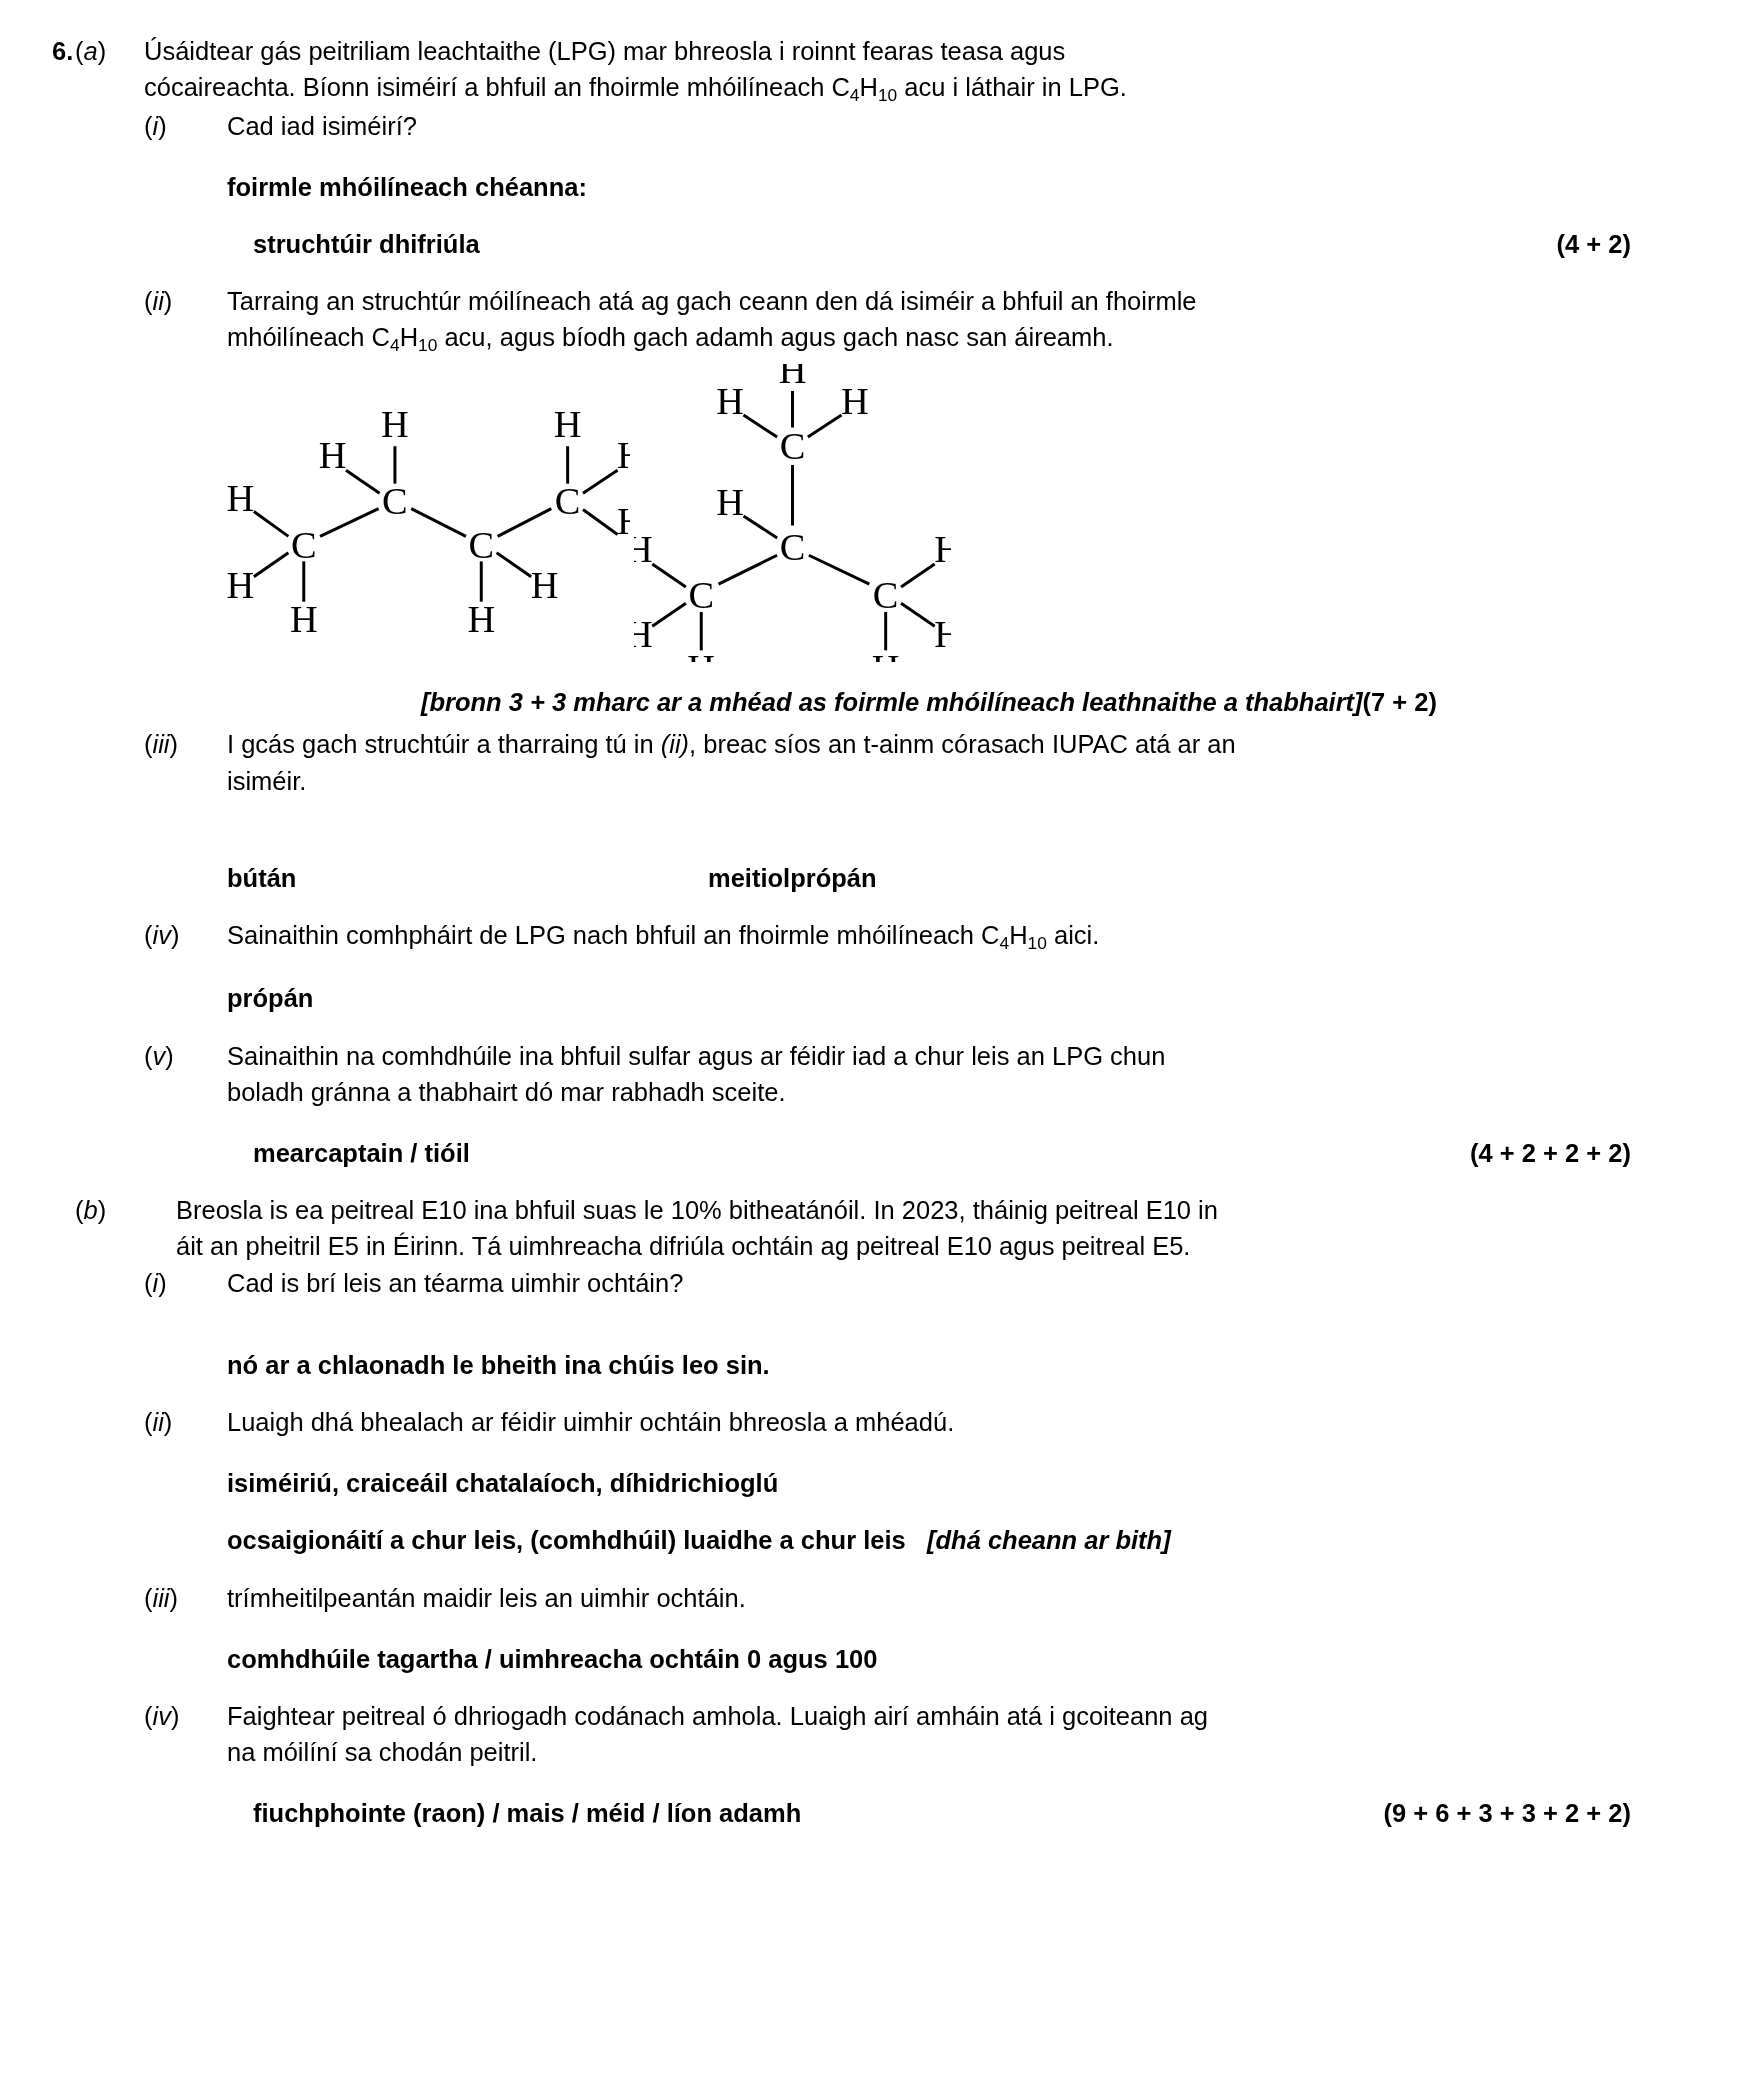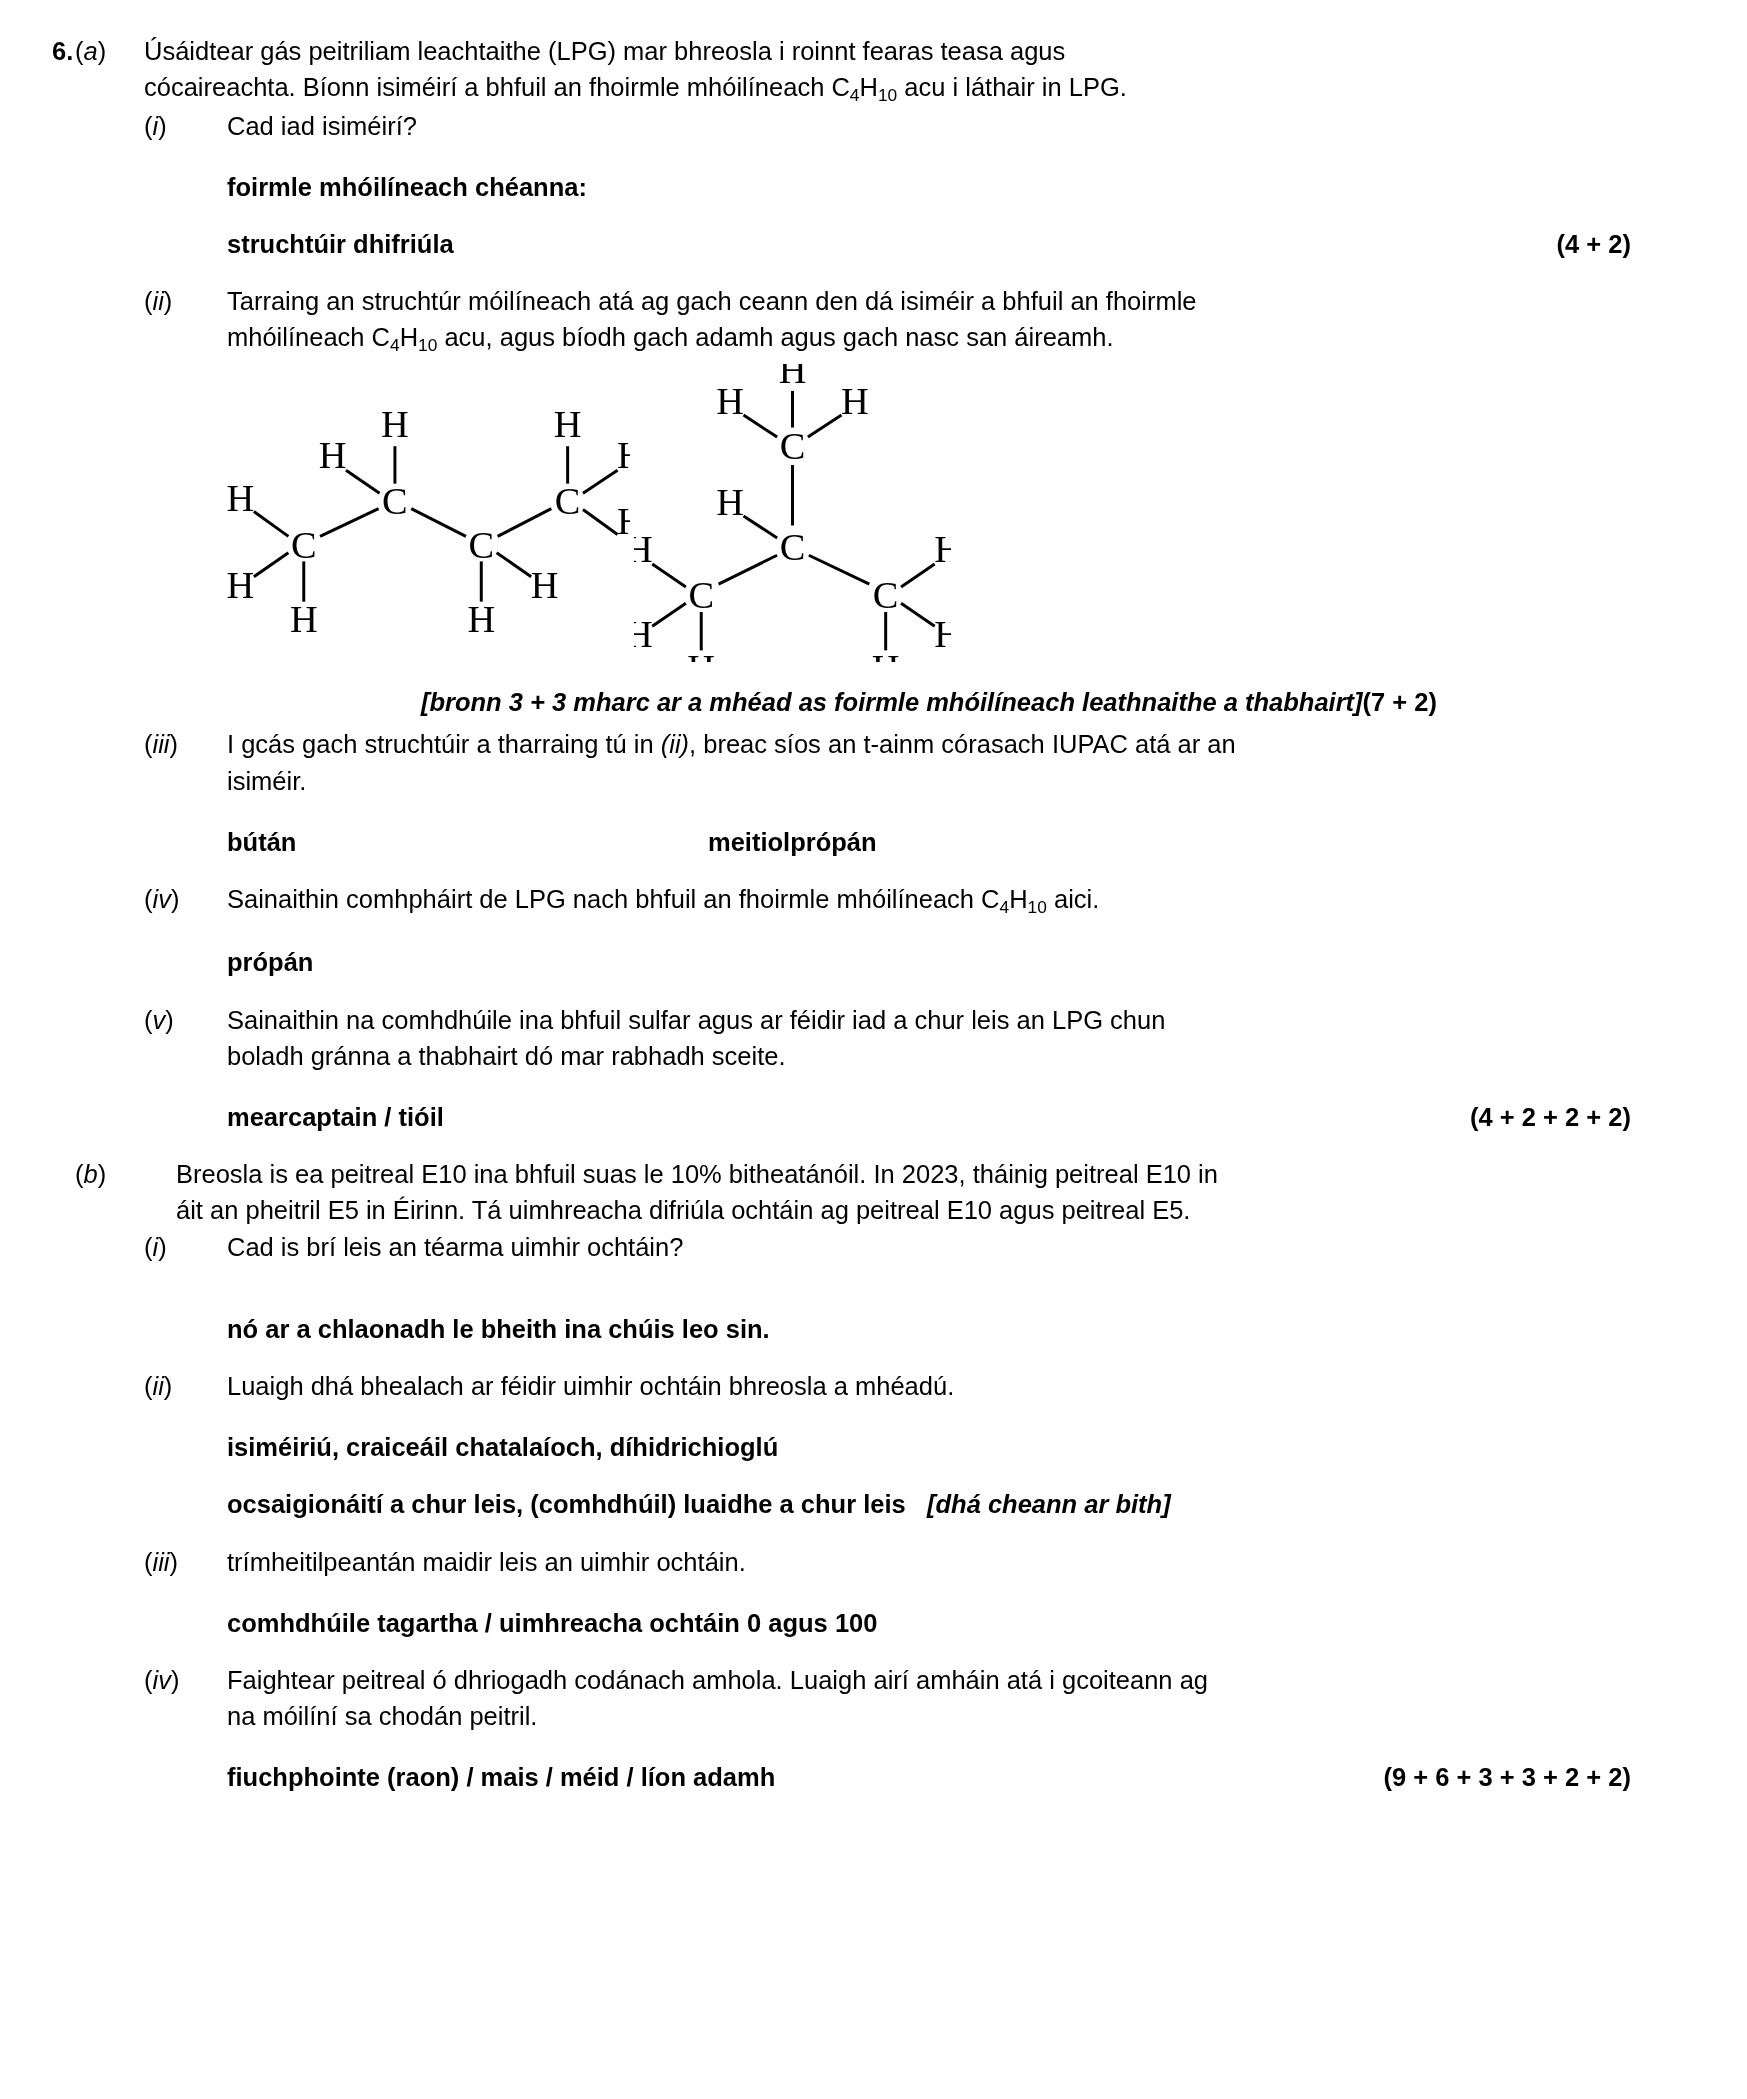--- a/index.html
+++ b/index.html
@@ -63,39 +63,41 @@
   
   .answer {
     font-weight: bold;
     font-size: 25.5px;
     line-height: 1.42;
     padding-left: 227px;
     padding-right: 117px;
     display: flex;
     justify-content: space-between;
     align-items: baseline;
+    margin-left: 26px;
   }
   .answer .txt { white-space: pre-wrap; }
   .answer .marks { font-weight: bold; white-space: nowrap; text-align: right; }
 
   .answer-plain {
     font-weight: bold;
     font-size: 25.5px;
     line-height: 1.42;
     padding-left: 227px;
     padding-right: 117px;
   }
 
   .answer-two {
     font-weight: bold;
     font-size: 25.5px;
     line-height: 1.42;
     padding-left: 227px;
     padding-right: 117px;
     position: relative;
+    margin-top: 36px;
   }
   .answer-two .second {
     position: absolute;
     left: 708px;
     top: 0;
   }
 
   .note-line {
     font-size: 25.5px;
     line-height: 1.42;

